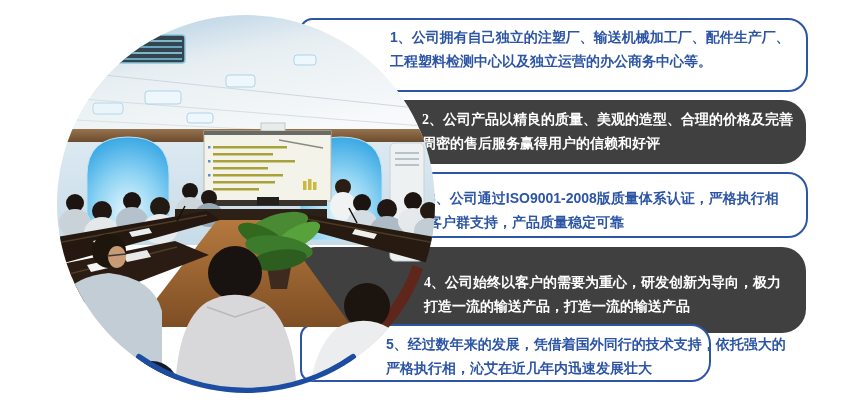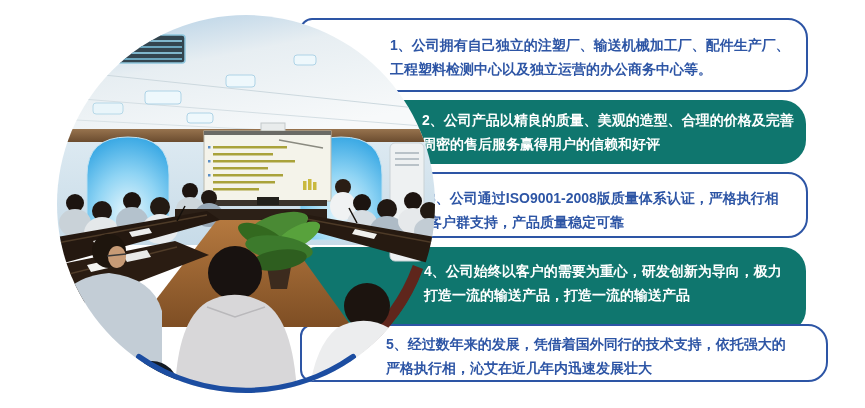--- a/index.html
+++ b/index.html
@@ -10,28 +10,29 @@
   .banner{
     position:absolute;box-sizing:border-box;z-index:1;
     font-weight:bold;font-size:14px;line-height:24px;letter-spacing:0;
   }
   .banner .line{display:block;white-space:nowrap;}
   .banner.outline{
     background:#ffffff;border:2px solid #2d55a5;color:#2d55a5;
     border-radius:12px 20px 20px 12px;
   }
   .banner.solid{
-    background:#0f766e;color:#ffffff;
+    background:#404040;color:#ffffff;
     border-radius:16px 24px 24px 16px;
-  }
-  .b1{left:300px;top:18px;width:508px;height:74px;padding:13px 14px 0 88px;}
+    font-family:Liberation Serif, serif;
+  }
+  .b1{left:300px;top:18px;width:508px;height:74px;padding:5px 14px 0 88px;}
   .b2{left:300px;top:100px;width:506px;height:64px;padding:8px 14px 0 122px;}
   .b3{left:300px;top:172px;width:508px;height:66px;padding:12px 14px 0 126px;}
-  .b4{left:300px;top:247px;width:506px;height:86px;padding:12px 14px 0 124px;}
-  .b5{left:300px;top:324px;width:528px;height:58px;padding:6px 14px 0 84px;}
+  .b4{left:300px;top:247px;width:506px;height:86px;padding:24px 14px 0 124px;}
+  .b5{left:300px;top:324px;width:411px;height:58px;padding:6px 14px 0 84px;}
   .photo{position:absolute;left:57px;top:15px;width:378px;height:378px;z-index:2;}
 </style>
 </head>
 <body>
 
 <div class="stage">
 
   <div class="banner outline b1">
     <span class="line">1、公司拥有自己独立的注塑厂、输送机械加工厂、配件生产厂、</span>
     <span class="line">工程塑料检测中心以及独立运营的办公商务中心等。</span>

